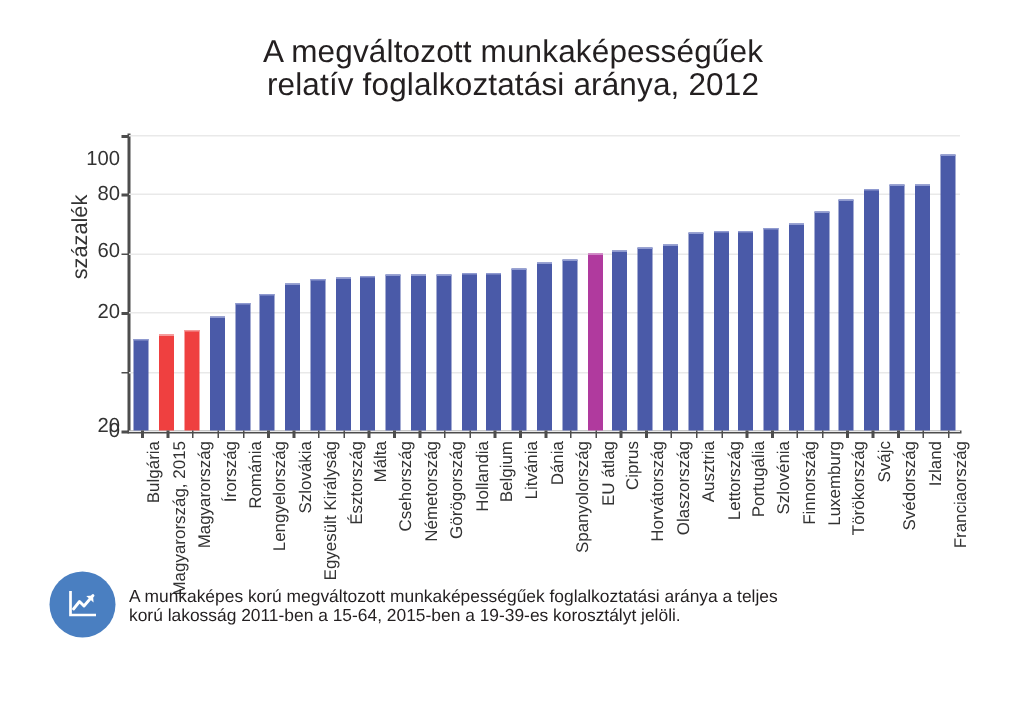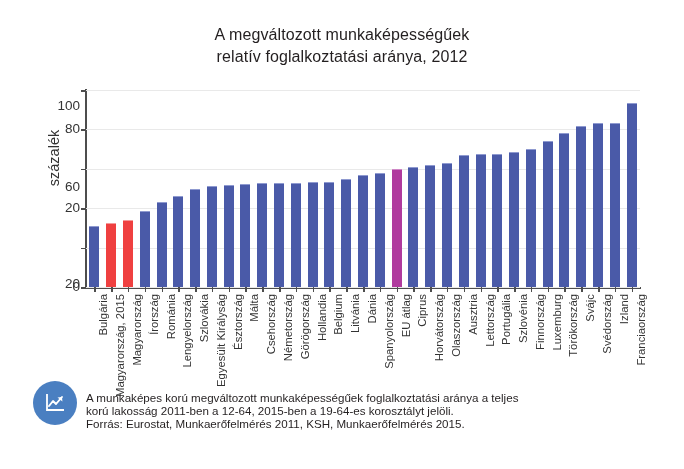--- a/index.html
+++ b/index.html
@@ -10,21 +10,21 @@
     color:#231f20;
     overflow:hidden;
     position:relative;
   }
 
   
   #chart-title{
     position:absolute;
     left:0; top:24px; width:684px;
     text-align:center;
-    font-size:16px;
+    font-size:21px;
     line-height:22px;
     color:#231f20;
     letter-spacing:.1px;
   }
   #chart-title .l{display:block;}
 
   
   
   #plot-area{
     position:absolute;
@@ -129,21 +129,21 @@
 <div id="chart-title">
   <span class="l">A megváltozott munkaképességűek</span>
   <span class="l">relatív foglalkoztatási aránya, 2012</span>
 </div>
 
 <div id="y-axis-title">százalék</div>
 <div id="y-labels">
     <span style="top: 197px;">0</span>
     <span style="top: 157.6px; margin-top: 36px;">20</span>
     <span style="top: 118.2px;">20</span>
-    <span style="top: 97px;">60</span>
+    <span style="top: 77px;">60</span>
     <span style="top: 39.4px;">80</span>
     <span style="top: 16px; text-align: right;">100</span>
   </div>
 <div id="axis-left"></div>
 <div id="axis-bottom"></div>
 
 <div id="plot-area">
     <div class="gridline" style="top: 197px;"></div>
     <div class="ytick-mark" style="top: 197px;"></div>
     <div class="gridline" style="top: 157.6px;"></div>
@@ -328,15 +328,14 @@
 <div id="footer-icon">
   <svg width="26" height="26" viewBox="0 0 26 26" aria-hidden="true">
     <polyline points="5,4 5,20 22,20" fill="none" stroke="#ffffff" stroke-width="1.8"></polyline>
     <polyline points="7,16 11,11 14,14 20,7" fill="none" stroke="#ffffff" stroke-width="1.9" stroke-linejoin="round" stroke-linecap="round"></polyline>
     <polygon points="20,7 15.5,7.4 20.4,11.6" fill="#ffffff"></polygon>
   </svg>
 </div>
 
 <div id="footer-note">
   <div>A munkaképes korú megváltozott munkaképességűek foglalkoztatási aránya a teljes</div>
-  <div>korú lakosság 2011-ben a 12-64, 2015-ben a 19-64-es korosztályt jelöli.</div>
-  <div id="footer-source">Forrás: Eurostat, Munkaerőfelmérés 2011, KSH, Munkaerőfelmérés 2015.</div>
+  <div>korú lakosság 2011-ben a 15-64, 2015-ben a 19-39-es korosztályt jelöli.</div>
 </div>
 
 </body></html>

